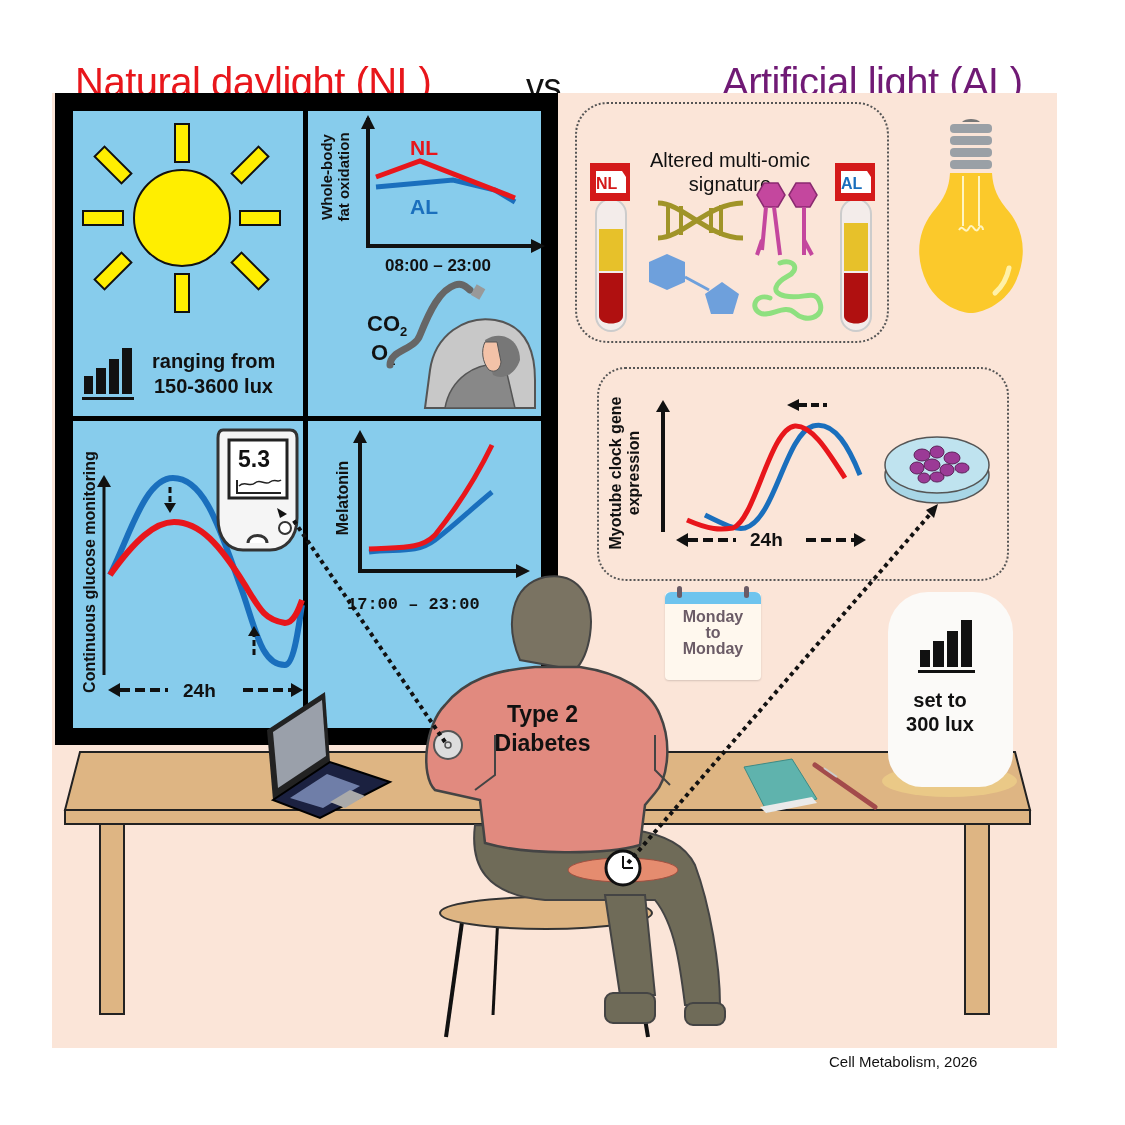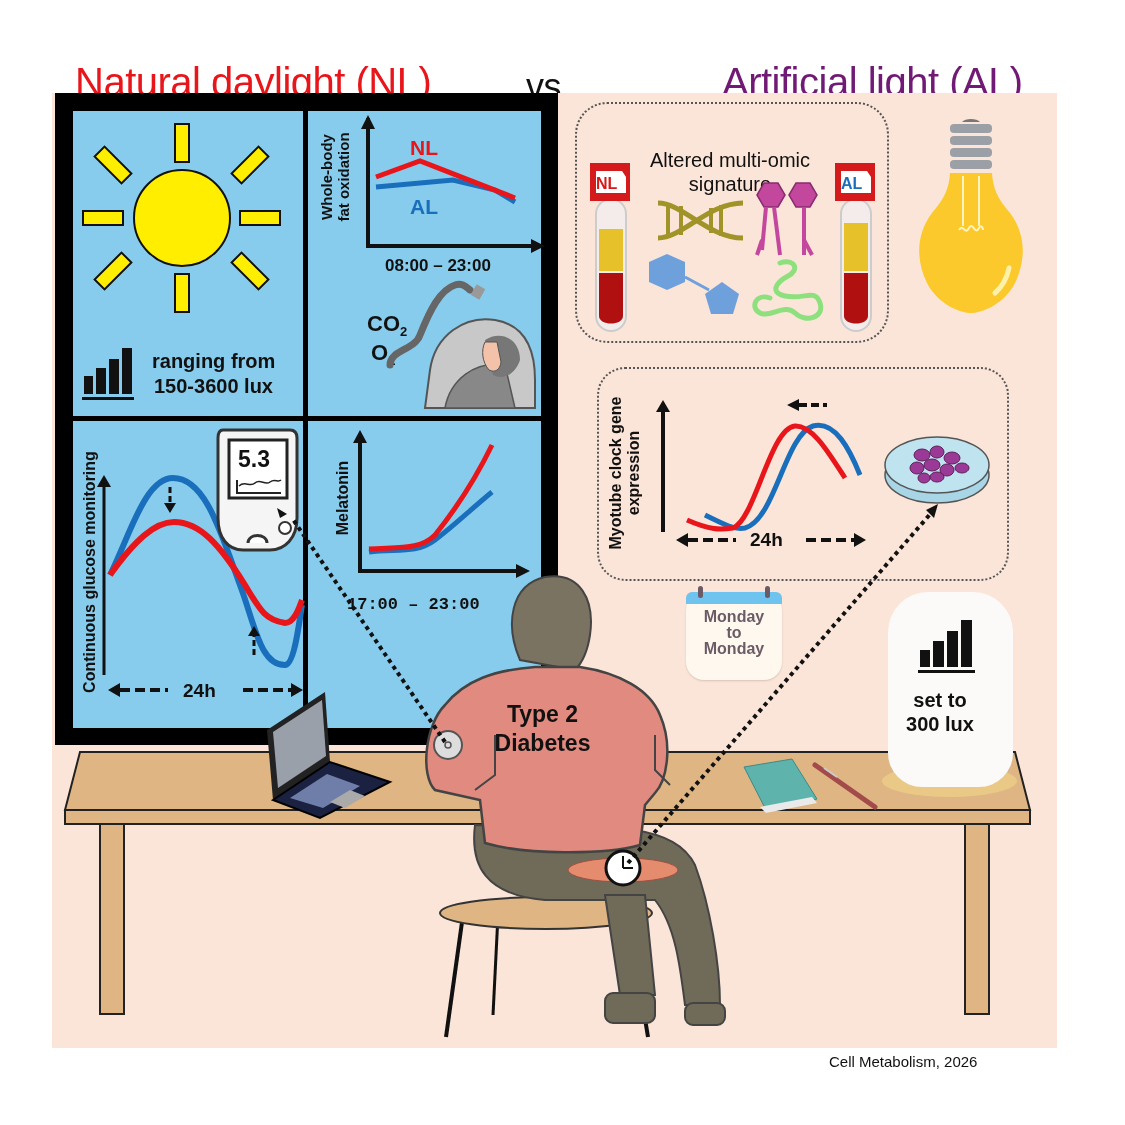--- a/index.html
+++ b/index.html
@@ -214,21 +214,21 @@
       <ellipse cx="70" cy="28" rx="8" ry="6"></ellipse>
     <ellipse cx="35" cy="38" rx="7" ry="6"></ellipse>
       <ellipse cx="50" cy="35" rx="8" ry="6"></ellipse>
       <ellipse cx="65" cy="40" rx="7" ry="6"></ellipse>
     <ellipse cx="80" cy="38" rx="7" ry="5"></ellipse>
       <ellipse cx="55" cy="47" rx="7" ry="5"></ellipse>
       <ellipse cx="42" cy="48" rx="6" ry="5"></ellipse>
   </g>
 </svg>
 
-<div class="abs" style="left:686px;top:592px;width:96px;height:88px;background:#fff8ee;border-radius:18px;box-shadow:0 1px 2px rgba(0,0,0,0.15);">
+<div class="abs" style="left:665px;top:592px;width:96px;height:88px;background:#fff8ee;border-radius:4px;box-shadow:0 1px 2px rgba(0,0,0,0.15);">
   <div style="height:12px;background:#6ec4ee;border-radius:6px 6px 0 0;"></div>
   <div style="position:absolute;left:12px;top:-6px;width:5px;height:12px;background:#6b5b66;border-radius:3px;"></div>
   <div style="position:absolute;left:79px;top:-6px;width:5px;height:12px;background:#6b5b66;border-radius:3px;"></div>
   <div style="text-align:center;color:#6b5b66;font-weight:bold;font-size:16px;line-height:16px;padding-top:5px;">
     <div>Monday</div>
     <div>to</div>
     <div>Monday</div>
   </div>
 </div>
 

